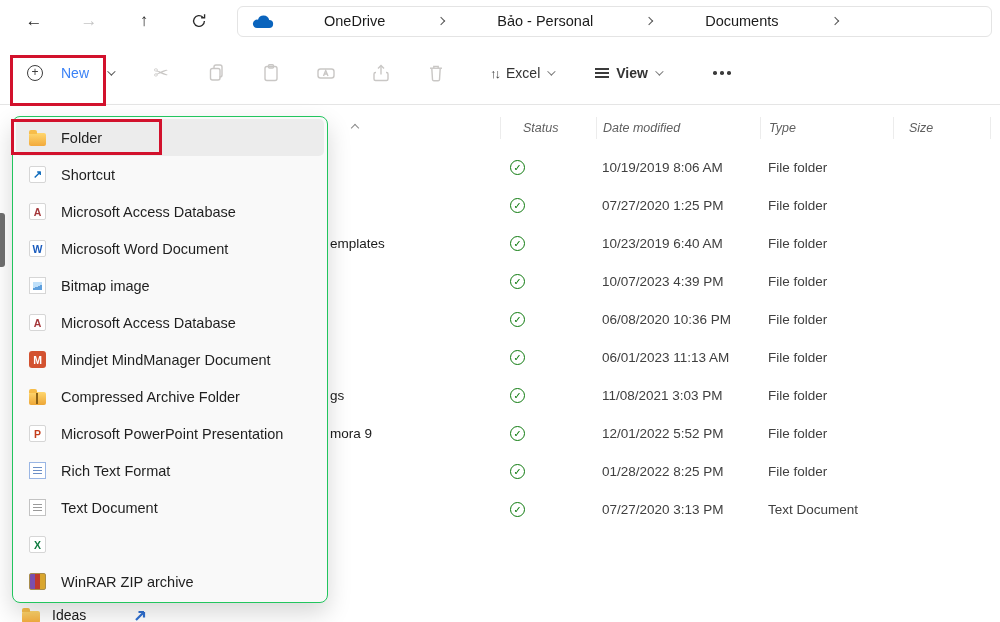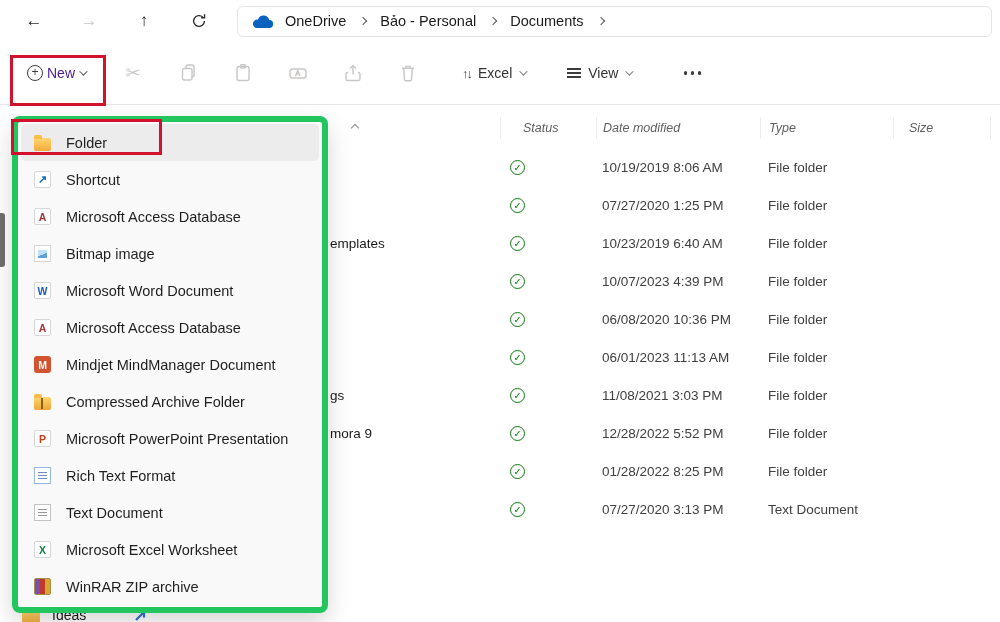--- a/index.html
+++ b/index.html
@@ -14,49 +14,49 @@
   .topbar { height:42px; display:flex; align-items:center; background:#fff; }
   .nav-btn {
     width:36px; height:30px; display:flex; align-items:center; justify-content:center;
     font-size:17px; color:#2b2b2b; border-radius:4px; cursor:default;
   }
   .nav-btn.disabled { color:#c4c4c4; }
   .m18{margin-left:16px;} .m20{margin-left:19px;}
   .addressbar {
     flex:1; height:31px; border:1px solid #e4e4e4; border-radius:6px;
     margin-left:20px; margin-right:8px;
-    display:flex; align-items:center; padding:0 8px; background:#fff;
+    display:flex; align-items:center; padding:0 8px; background:#fff;gap:39px;
   }
   .crumb { font-size:14.5px; color:#1b1b1b; padding:0 7px; white-space:nowrap; }
   .crumb-sep { margin:0 7px; color:#555; }
 
   
   .chev { display:inline-block; width:6px; height:6px;
     border-right:1.4px solid currentColor; border-bottom:1.4px solid currentColor; }
   .chev-r { transform:rotate(-45deg); }
   .chev-d { transform:rotate(45deg) translateY(-2px); }
   .chev-u { transform:rotate(-135deg); }
 
   
   .toolbar { height:63px; display:flex; align-items:center;
     border-bottom:1px solid #e5e5e5; padding-left:16px; background:#fff; }
-  .new-btn { display:flex; align-items:center; gap:4px; padding:2px 11px;
-    border-radius:5px; font-size:14px; color:#4c1d95; }
+  .new-btn { display:flex; align-items:center; gap:18px; padding:2px 11px;
+    border-radius:5px; font-size:14px; color:#3b82f6; }
   .plus-circle { width:16px; height:16px; border:1.4px solid #3d3d3d; border-radius:50%;
     position:relative; }
   .plus-circle::after { content:"+"; position:absolute; left:50%; top:50%;
     transform:translate(-50%,-55%); font-size:12px; color:#3d3d3d; line-height:1; }
   .tbtn { width:36px; height:36px; margin-left:19px; display:flex;
     align-items:center; justify-content:center; border-radius:5px; color:#c9c7c5; }
   .tbtn:first-of-type { margin-left:24px; }
   .tbtn svg { stroke:#c9c7c5; fill:none; stroke-width:1.4; }
   .glyph-cut { font-size:18px; color:#c9c7c5; }
   .tool-group { display:flex; align-items:center; gap:7px; font-size:14px;
     color:#333; padding:7px 10px; border-radius:5px; }
-  .sort-group { margin-left:26px; } .view-group { margin-left:22px; }
+  .sort-group { margin-left:26px; } .view-group { margin-left:22px;font-weight:bold; }
   .sort-glyph { font-size:13px; letter-spacing:-2px; color:#3b3b3b; }
   .view-glyph { display:inline-block; width:14px; }
   .view-glyph i { display:block; height:1.6px; background:#3b3b3b; margin:2.6px 0; }
   .more-btn { margin-left:34px; width:34px; height:34px; display:flex;
     align-items:center; justify-content:center; border-radius:5px; }
   .dots { width:3.5px; height:3.5px; background:#3b3b3b; border-radius:50%;
     box-shadow:7px 0 #3b3b3b, -7px 0 #3b3b3b; }
 
   
   .list-header { position:absolute; top:114px; left:0; width:1000px; height:28px;
@@ -83,21 +83,21 @@
   .scroll-sliver { position:absolute; left:0; top:213px; width:5px; height:54px;
     background:#6f6f6f; border-radius:0 3px 3px 0; }
 
   
   .pinned-item { position:absolute; left:22px; top:604px; height:22px;
     display:flex; align-items:center; gap:12px; font-size:14px; color:#1b1b1b; }
   .pinned-item .arrow-badge { margin-left:36px; }
 
   
   .context-menu { position:absolute; left:12px; top:116px; width:316px;
-    background:#f9f9f9; border:6px solid #22c55e; border-radius:8px;
+    background:#f9f9f9; border:1px solid #22c55e; border-radius:8px;
     box-shadow:0 10px 24px rgba(0,0,0,0.16); padding:2px 0; z-index:5; }
   .menu-item { height:37px; margin:0 3px; display:flex; align-items:center;
     padding-left:13px; gap:15px; font-size:14.5px; color:#1f1f1f; border-radius:5px; }
   .menu-item.highlight { background:#ececec; }
 
   
   .ic { width:17px; height:17px; position:relative; flex-shrink:0; }
   .ic-folder, .mini-folder { background:linear-gradient(#ffd76e,#f2a93b); height:13px;
     margin-top:4px; border-radius:2px; width:17px; position:relative; flex-shrink:0; }
   .ic-folder::before, .mini-folder::before { content:""; position:absolute; top:-3px; left:0;
@@ -302,21 +302,21 @@
       </div>
     <div class="col-date">11/08/2021 3:03 PM</div>
     <div class="col-type">File folder</div>
     <div class="col-size"></div>
   </div>
   <div class="file-row">
     <div class="col-name">mora 9</div>
     <div class="col-status">
         <span class="check">✓</span>
       </div>
-    <div class="col-date">12/28/2022 5:52 PM</div>
+    <div class="col-date">12/01/2022 5:52 PM</div>
     <div class="col-type">File folder</div>
     <div class="col-size"></div>
   </div>
   <div class="file-row">
     <div class="col-name"></div>
     <div class="col-status">
         <span class="check">✓</span>
       </div>
     <div class="col-date">01/28/2022 8:25 PM</div>
     <div class="col-type">File folder</div>
@@ -349,28 +349,28 @@
   </div>
   <div class="menu-item">
     <span class="ic ic-letter ic-shortcut"></span>
     <span>Shortcut</span>
   </div>
   <div class="menu-item">
     <span class="ic ic-letter ic-access"></span>
     <span>Microsoft Access Database</span>
   </div>
   <div class="menu-item">
+    <span class="ic ic-letter ic-word"></span>
+    <span>Microsoft Word Document</span>
+  </div>
+  <div class="menu-item">
     <span class="ic ic-bitmap"></span>
     <span>Bitmap image</span>
   </div>
   <div class="menu-item">
-    <span class="ic ic-letter ic-word"></span>
-    <span>Microsoft Word Document</span>
-  </div>
-  <div class="menu-item">
     <span class="ic ic-letter ic-access"></span>
     <span>Microsoft Access Database</span>
   </div>
   <div class="menu-item">
     <span class="ic ic-letter ic-mind"></span>
     <span>Mindjet MindManager Document</span>
   </div>
   <div class="menu-item">
     <span class="ic ic-zip"></span>
     <span>Compressed Archive Folder</span>
@@ -382,21 +382,20 @@
   <div class="menu-item">
     <span class="ic ic-rtf"></span>
     <span>Rich Text Format</span>
   </div>
   <div class="menu-item">
     <span class="ic ic-txt"></span>
     <span>Text Document</span>
   </div>
   <div class="menu-item">
     <span class="ic ic-letter ic-excel"></span>
-    <span>Microsoft Excel Worksheet</span>
   </div>
   <div class="menu-item">
     <span class="ic ic-rar"></span>
     <span>WinRAR ZIP archive</span>
   </div>
 </div>
 
 <div class="annotation" id="anno-new"></div>
 <div class="annotation" id="anno-folder"></div>
 

